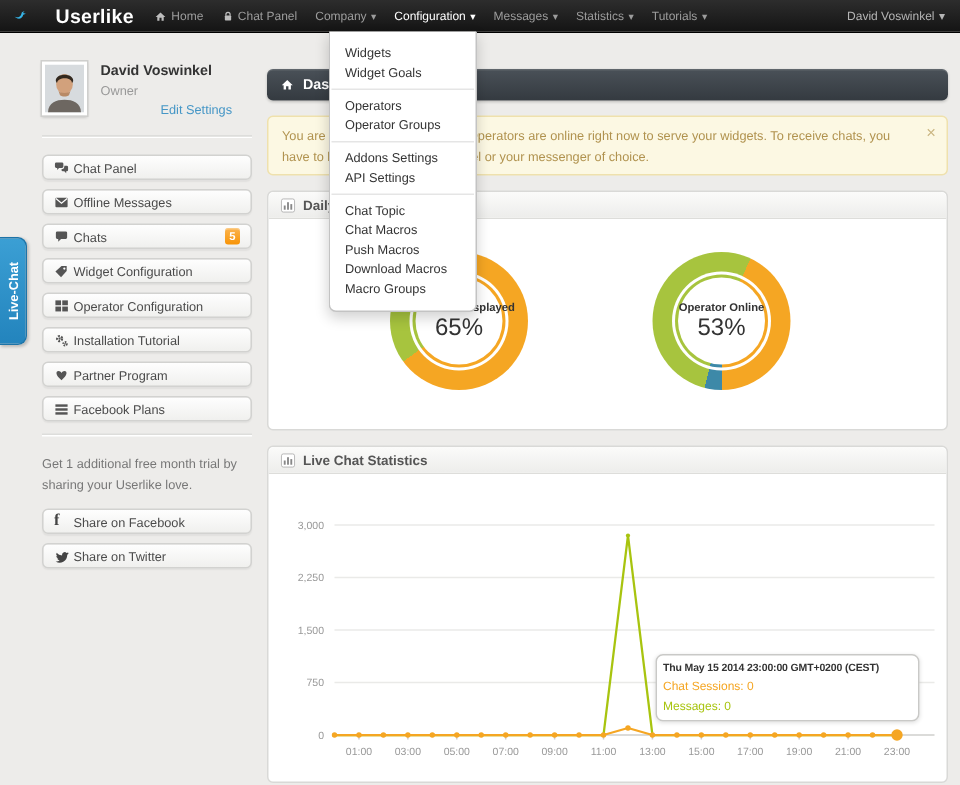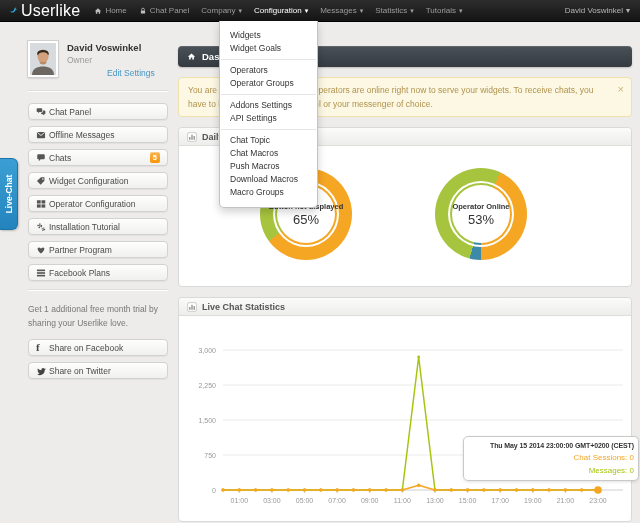--- a/index.html
+++ b/index.html
@@ -3,22 +3,22 @@
 <meta charset="utf-8">
 <style>
   html,body{margin:0;padding:0;}
   body{width:640px;height:523px;position:relative;overflow:hidden;background:#edecea;
        font-family:"Liberation Sans",sans-serif;-webkit-font-smoothing:antialiased;}
 
   
   .navbar{position:absolute;left:0;top:0;width:640px;height:21px;z-index:50;
           background:linear-gradient(#2d2d2d,#141414);border-bottom:1px solid #000;
           display:flex;align-items:center;}
-  .brand{display:flex;align-items:center;margin-left:8px;color:#fff;font-size:16px;
-         font-weight:normal;letter-spacing:.2px;position:relative;}
+  .brand{display:flex;align-items:center;margin-left:8px;color:#fff;font-size:13px;
+         font-weight:bold;letter-spacing:.2px;position:relative;gap:16px;}
   .brand svg{margin-right:2px;margin-top:-3px;}
   .nav-items{display:flex;align-items:center;margin-left:8px;height:100%;}
   .nav-item{display:flex;align-items:center;gap:3px;padding:0 6px;height:100%;
             font-size:8px;color:#9c9c9c;cursor:pointer;white-space:nowrap;}
   .nav-item .caret{font-size:7px;position:relative;top:0;}
   .nav-item.active{color:#fff;}
   .nav-user{margin-left:auto;margin-right:10px;display:flex;align-items:center;gap:3px;
             font-size:8px;color:#b5b5b5;cursor:pointer;}
 
   
@@ -72,28 +72,28 @@
 
   
   .daily-body{position:relative;height:140px;}
   .donut{position:absolute;width:92px;height:92px;border-radius:50%;top:22px;}
   .donut.d1{left:81px;} .donut.d2{left:256px;}
   .donut .hole{position:absolute;left:13px;top:13px;width:66px;height:66px;border-radius:50%;background:#fff;}
   .donut .ring2{position:absolute;left:15px;top:15px;width:62px;height:62px;border-radius:50%;}
   .donut .hole2{position:absolute;left:2px;top:2px;width:58px;height:58px;border-radius:50%;background:#fff;}
   .donut .clabel{position:absolute;left:50%;top:50%;transform:translate(-50%,-50%);text-align:center;width:110px;}
   .donut .clabel .t{font-size:7.5px;font-weight:bold;color:#333;white-space:nowrap;}
-  .donut .clabel .v{font-size:13px;color:#333;margin-top:1px;}
+  .donut .clabel .v{font-size:16px;color:#333;margin-top:1px;}
 
   
   .live-body{position:relative;height:205px;}
   #live-chart{position:absolute;left:0;top:0;}
-  .tooltip{position:absolute;left:284px;top:120px;width:166px;background:rgba(255,255,255,.97);
+  .tooltip{position:absolute;left:258px;top:120px;width:166px;background:rgba(255,255,255,.97);
            border:1px solid #c9c9c7;border-radius:5px;box-shadow:0 1px 3px rgba(0,0,0,.12);
-           padding:5px 4px;text-align:right;}
+           padding:5px 4px;text-align:left;}
   .tooltip .tt-title{font-size:7px;font-weight:bold;color:#333;white-space:nowrap;letter-spacing:-.1px;}
   .tooltip .tt-row{font-size:8px;margin-top:4px;}
 </style>
 </head>
 <body>
 
 <div class="navbar">
   <div class="brand">
     <svg width="11" height="11" viewBox="0 0 16 16">
         <path d="M2.5 10.5c2.8 1 5.2.2 6.2-1.8l.9-2.6 2.6-1.2-1.5 1.9 2.8.6-2.6 1.1c-.3 2.6-2.8 4.3-5.6 3.7z" fill="#36b3e5"></path>

